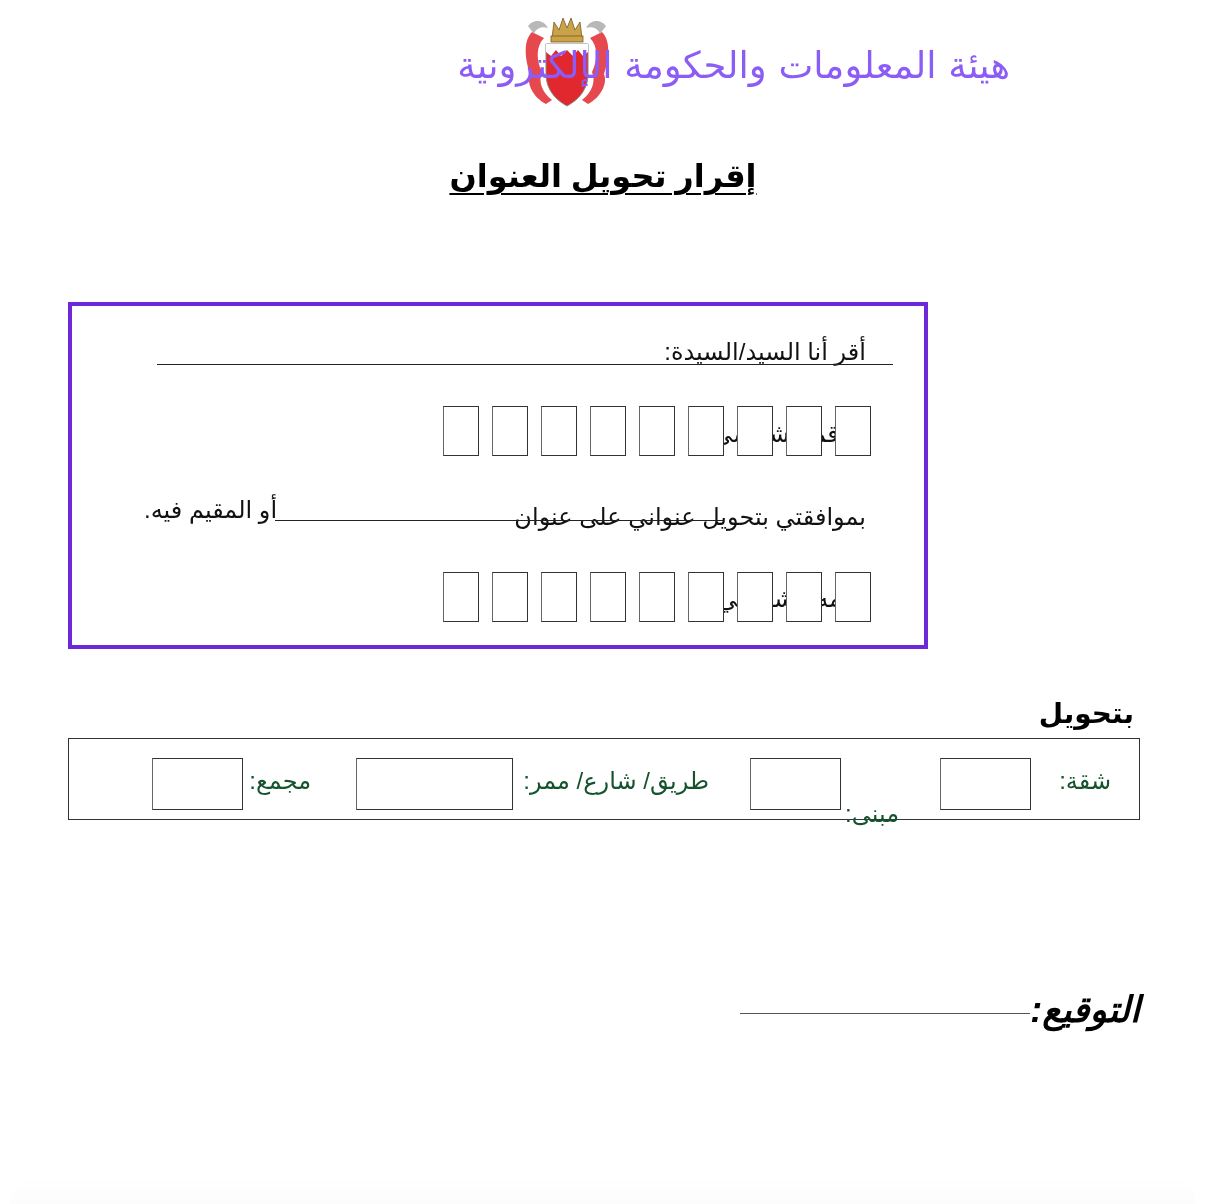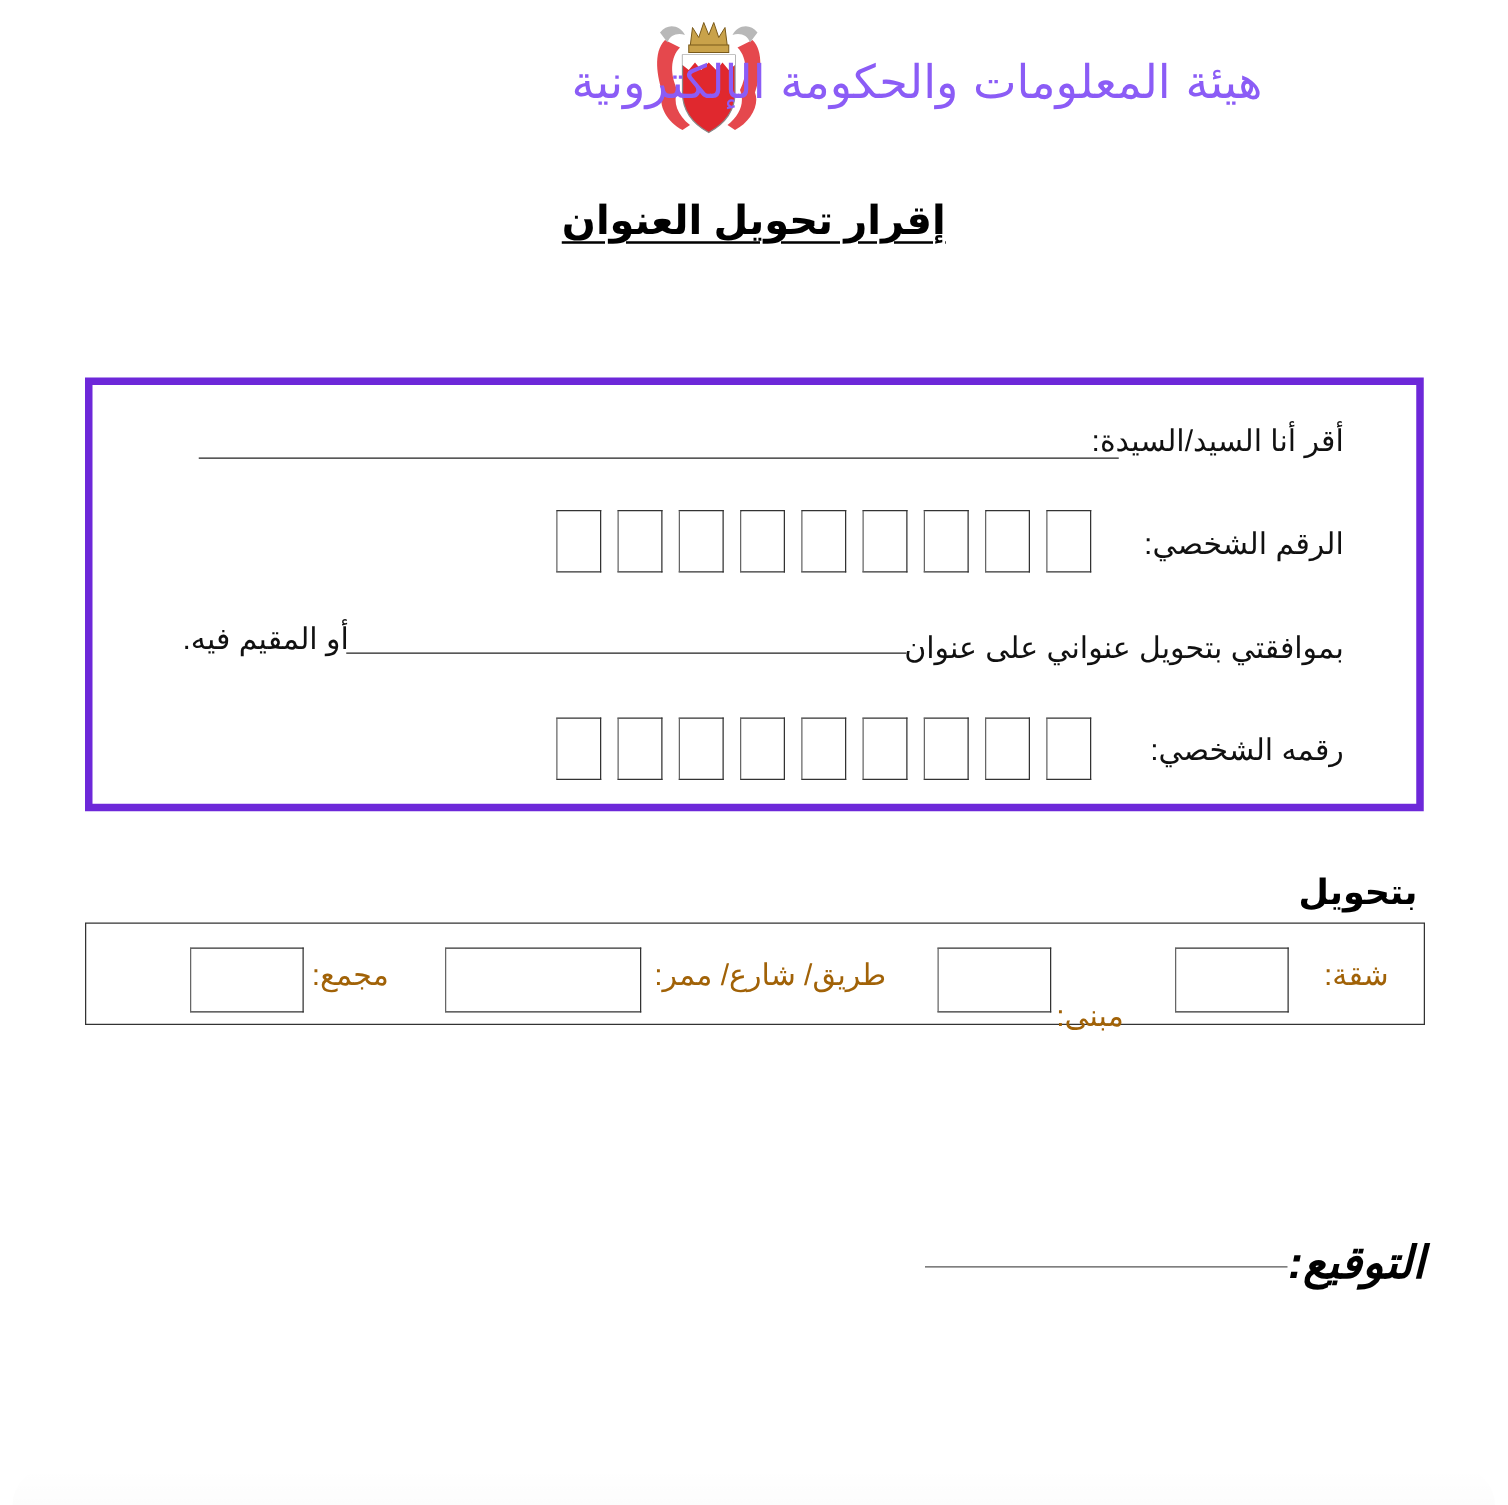--- a/index.html
+++ b/index.html
@@ -12,33 +12,33 @@
   .emblem { position:absolute; left:522px; top:12px; width:90px; height:98px; }
   .hdr-ar { position:absolute; left:618px; top:36px; width:392px; height:60px;
             font-family:"DejaVu Serif","Liberation Serif",serif; font-size:37px; line-height:60px;
             direction:rtl; text-align:right; white-space:nowrap; color:#8b5cf6; letter-spacing:-1px; }
 
   .title { position:absolute; left:0; top:152px; width:1206px; text-align:center; direction:rtl;
            font-weight:bold; font-size:32px; line-height:48px; }
   .title span { text-decoration:underline; text-decoration-thickness:2px; text-underline-offset:6px;text-align:right; }
 
   
-  .decl-box { position:absolute; left:68px; top:302px; width:1071px; height:347px;
-              border:6px solid #6d28d9; box-sizing:border-box;text-decoration:underline; }
+  .decl-box { position:absolute; left:68px; top:302px; width:860px; height:347px;
+              border:4px solid #6d28d9; box-sizing:border-box;text-decoration:underline; }
   .rtl { direction:rtl; position:absolute; white-space:nowrap; font-size:24px; line-height:32px; color:#111; }
   .line { position:absolute; height:0; border-top:1.5px solid #222; }
   .digit-row { position:absolute; height:52px; display:flex; gap:13px; }
   .digit { width:36px; height:50px; border:1.5px solid #333; border-left-color:#666; box-sizing:border-box; background:#fff; }
 
   .addr-heading { position:absolute; right:72px; top:696px; direction:rtl; font-weight:bold;
                   font-size:28px; line-height:36px; }
   .addr-box { position:absolute; left:68px; top:738px; width:1072px; height:82px;
               border:1px solid #333; box-sizing:border-box; }
   .addr-field { position:absolute; border:1.5px solid #333; border-left-color:#666; box-sizing:border-box; height:52px; top:19px; background:#fff; }
-  .addr-label { position:absolute; direction:rtl; font-size:24px; line-height:32px; top:26px; white-space:nowrap; color:#a16207; }
+  .addr-label { position:absolute; direction:rtl; font-size:24px; line-height:32px; top:26px; white-space:nowrap; color:#14532d; }
 
   .sig-label { position:absolute; right:66px; top:990px; direction:rtl; font-weight:bold; font-size:36px; line-height:40px;font-style:italic; }
   .sig-line { position:absolute; left:740px; top:1013px; width:290px; border-top:1.5px solid #555; }
 
   .footer-shadow { position:absolute; left:10px; bottom:0; width:1186px; height:30px;
                    background:linear-gradient(to bottom, rgba(0,0,0,0), rgba(0,0,0,0.012)); border-radius:40px 40px 0 0; }
 </style>
 </head>
 <body>
 

